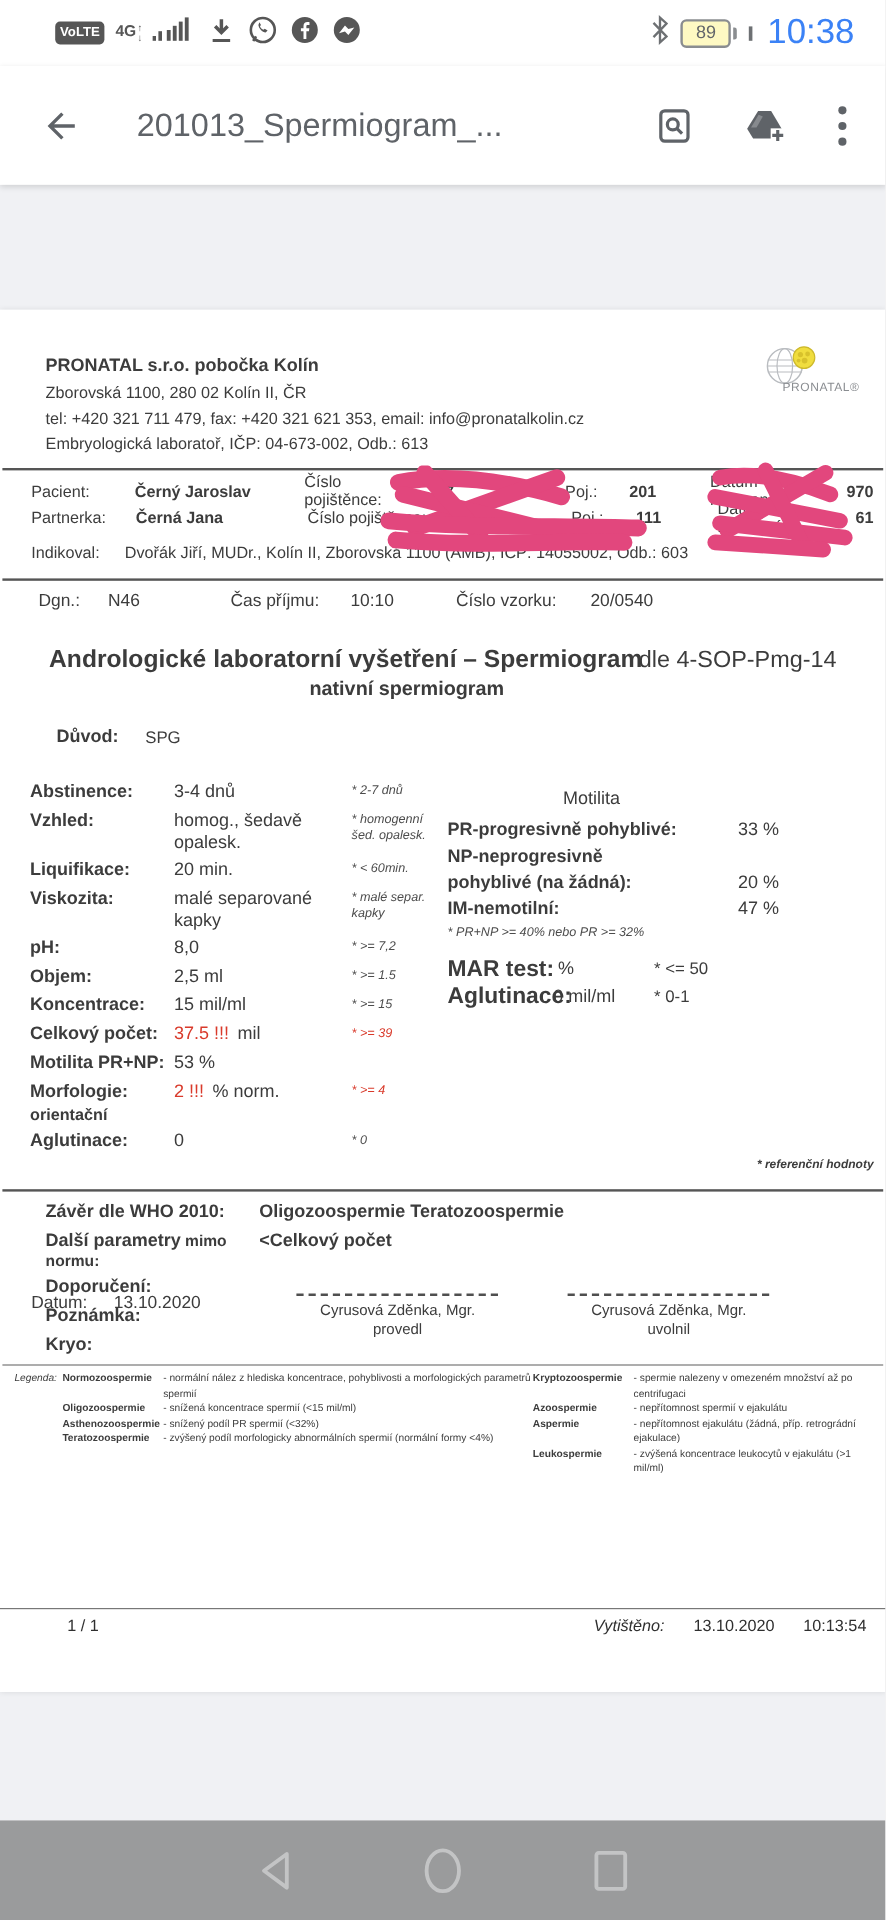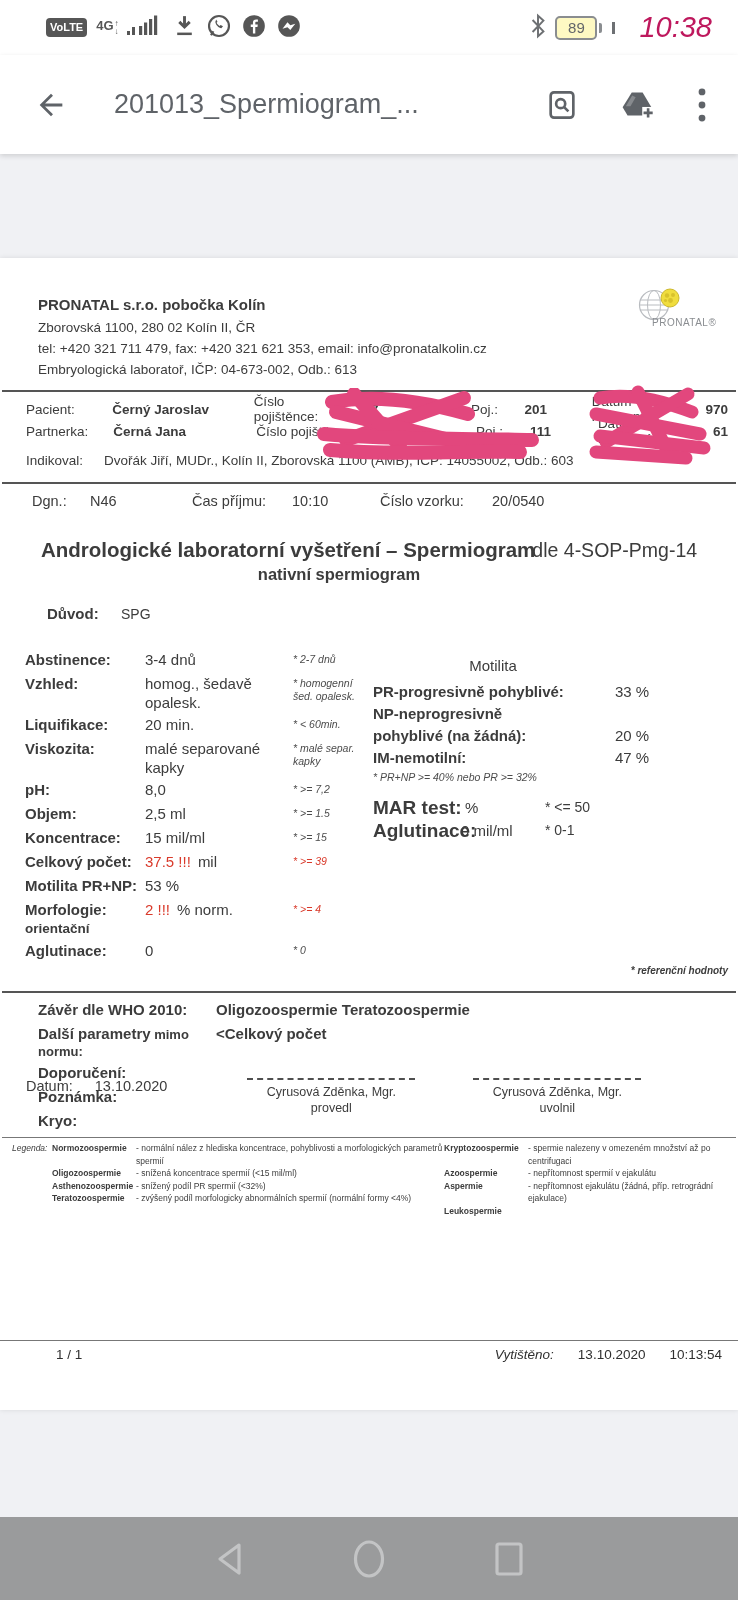--- a/index.html
+++ b/index.html
@@ -11,21 +11,21 @@
   .status-bar { position:absolute; top:0; left:0; right:0; height:55px; display:flex; align-items:center; padding:0 26px 0 46px; }
   .sb-left { display:flex; align-items:center; gap:9px; color:#565656; }
   .volte-badge { background:#565656; color:#fff; font-size:11px; font-weight:bold; padding:4px 4px; border-radius:4px; line-height:1; }
   .net { display:flex; align-items:flex-start; gap:1px; }
   .net-4g { font-size:13px; font-weight:bold; line-height:12px; }
   .net-arrows { font-size:8px; line-height:8px; letter-spacing:-1px; }
   .sb-right { margin-left:auto; display:flex; align-items:center; gap:8px; color:#6d7073; }
   .battery { position:relative; width:42px; height:24px; border:2px solid #8a8d90; border-radius:5px; background:#fef9c3; display:flex; align-items:center; justify-content:center; font-size:15px; color:#63666a; }
   .battery-nub { width:3px; height:10px; background:#8a8d90; border-radius:0 2px 2px 0; margin-left:-6px; }
   .bat-tick { width:3px; height:12px; background:#6d7073; margin-left:2px; }
-  .sb-time { font-size:29px; color:#be185d; margin-left:16px;font-style:italic; }
+  .sb-time { font-size:29px; color:#3b82f6; margin-left:4px; }
 
   
   .app-bar { position:absolute; top:55px; left:0; right:0; height:99px; background:#fff; display:flex; align-items:center; padding:0 30px 0 34px; box-shadow:0 2px 5px rgba(0,0,0,.14); z-index:5; }
   .app-title { font-size:27px; color:#5f6368; margin-left:46px; flex:1; white-space:nowrap; overflow:hidden; }
   .app-actions { display:flex; align-items:center; gap:42px; }
   .icon-btn { background:none; border:0; padding:0; cursor:pointer; display:flex; align-items:center; }
 
   
   .viewer { position:absolute; top:154px; bottom:83px; left:0; right:0; background:#f0f1f4; }
   .page { position:absolute; top:104px; left:0; width:738px; height:1152px; background:#fff; color:#3c3c3c; box-shadow:0 0 5px rgba(0,0,0,.10); }
@@ -461,20 +461,21 @@
             <div class="leg-row">
                 <span class="leg-term">Azoospermie</span>
                 <span class="leg-def">- nepřítomnost spermií v ejakulátu</span>
               </div>
             <div class="leg-row">
                 <span class="leg-term">Aspermie</span>
                 <span class="leg-def">- nepřítomnost ejakulátu (žádná, příp. retrográdní ejakulace)</span>
               </div>
             <div class="leg-row">
                 <span class="leg-term">Leukospermie</span>
+                <span class="leg-def">- zvýšená koncentrace leukocytů v ejakulátu (&gt;1 mil/ml)</span>
               </div>
           </div>
         </div>
 
         <div class="datum-block">
           <span class="datum-label">Datum:</span>
           <span class="datum-value">13.10.2020</span>
           <div class="sig sig1">
             <div class="sig-line"></div>
             <div>Cyrusová Zděnka, Mgr.</div>

